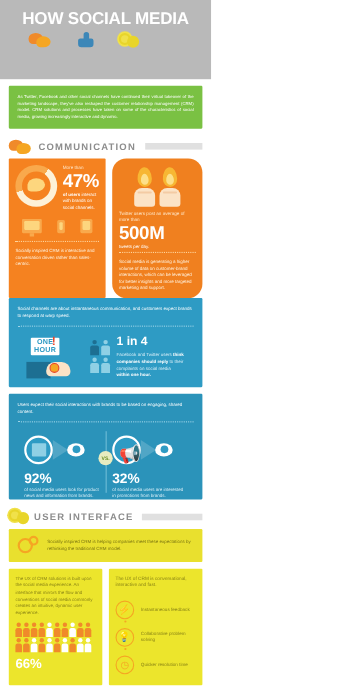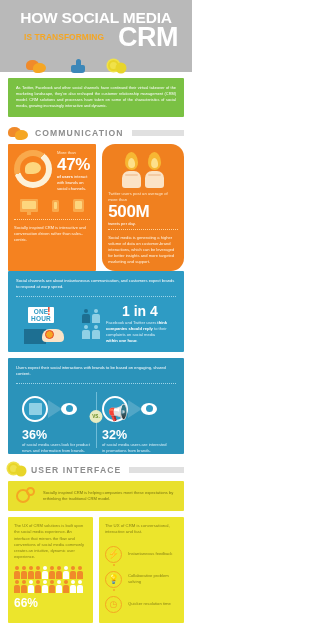--- a/index.html
+++ b/index.html
@@ -209,21 +209,21 @@
     background: #f5a623; border-radius: 50%; border: 1.5px solid #e8452a;
   }
   .people { display: flex; flex-direction: column; gap: 2px; flex: none; }
   .prow { display: flex; gap: 2px; }
   .person { width: 8px; height: 14px; position: relative; }
   .person .hd { position: absolute; left: 2px; top: 0; width: 4px; height: 4px; border-radius: 50%; }
   .person .bd { position: absolute; left: 0; top: 5px; width: 8px; height: 9px; border-radius: 2px 2px 0 0; }
   .person.dark .hd, .person.dark .bd { background: #1d6f92; }
   .person.light .hd, .person.light .bd { background: #8fd0e5; }
   .exp-text { flex: 1; color: #ffffff; }
-  .exp-big { font-size: 14px; font-weight: bold; line-height: 13px; color: #ffffff; margin-left: 16px; }
+  .exp-big { font-size: 11px; font-weight: bold; line-height: 13px; color: #ffffff; }
   .exp-p { font-size: 4.1px; line-height: 6px; color: #d8eef7; margin-top: 2px; }
   .exp-p b { color: #ffffff; }
 
   
   .vs-wrap { display: flex; padding: 8px 8px 0 8px; position: relative; }
   .vs-half { flex: 1; padding: 0 6px; }
   .vs-divider { position: absolute; left: 50%; top: 8px; bottom: 6px; width: 0.5px; background: #6fbcd8; }
   .vs-badge {
     position: absolute; left: 50%; top: 26px; transform: translate(-50%,0);
     width: 13px; height: 13px; border-radius: 50%; background: #e8ecc0;
@@ -292,24 +292,20 @@
   }
   .feat-label { font-size: 4.2px; line-height: 6px; color: #8a8415; }
 </style>
 </head>
 <body>
 
 <div class="page">
 
   <div class="header">
     <div class="h-line1">HOW SOCIAL MEDIA</div>
-    <div class="h-row2">
-      <div class="h-line2">IS TRANSFORMING</div>
-      <div class="h-crm">CRM</div>
-    </div>
     <div class="h-icons">
       <span class="ic-bubbles">
           <i></i>
           <i></i>
         </span>
       <span class="ic-thumb">
           <span class="pad"></span>
           <span class="up"></span>
         </span>
       <span class="ic-gears">
@@ -439,21 +435,21 @@
         <div class="eye-art">
           <span class="eye-circle">
               <span class="ico"></span>
             </span>
           <span class="beam"></span>
           <span class="eyeball">
               <i class="w"></i>
               <i class="p"></i>
             </span>
         </div>
-        <div class="pct">36%</div>
+        <div class="pct">92%</div>
         <div class="pct-note">of social media users look for product news and information from brands.</div>
       </div>
 
       <div class="vs-half">
         <div class="eye-art">
           <span class="eye-circle">
               <span class="ico mega">📢</span>
             </span>
           <span class="beam"></span>
           <span class="eyeball">

